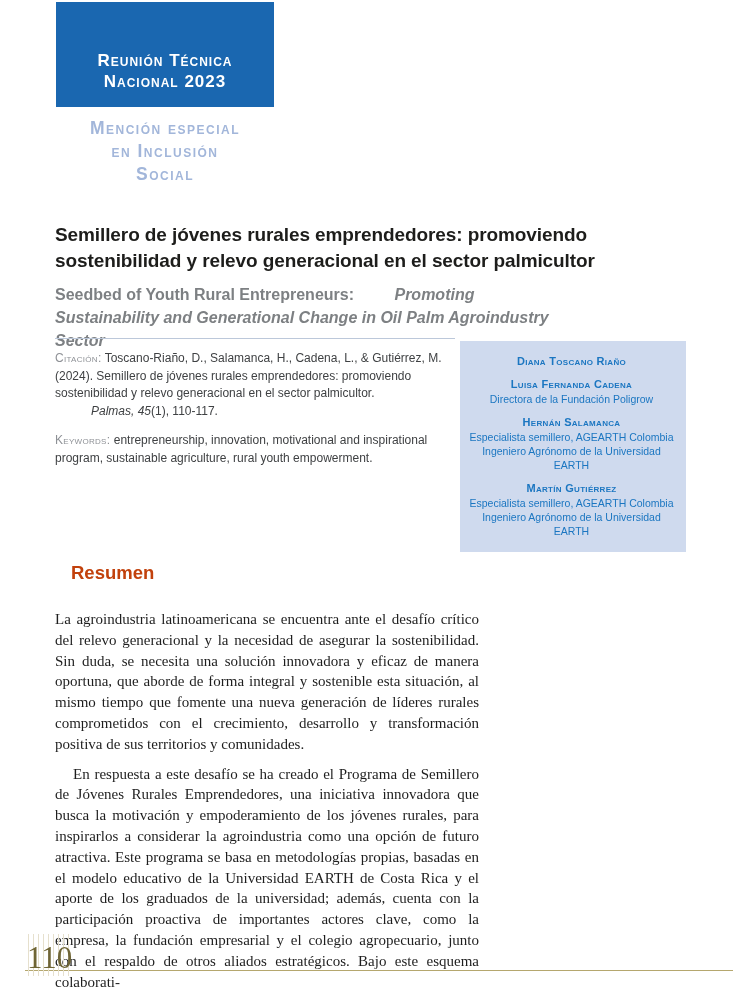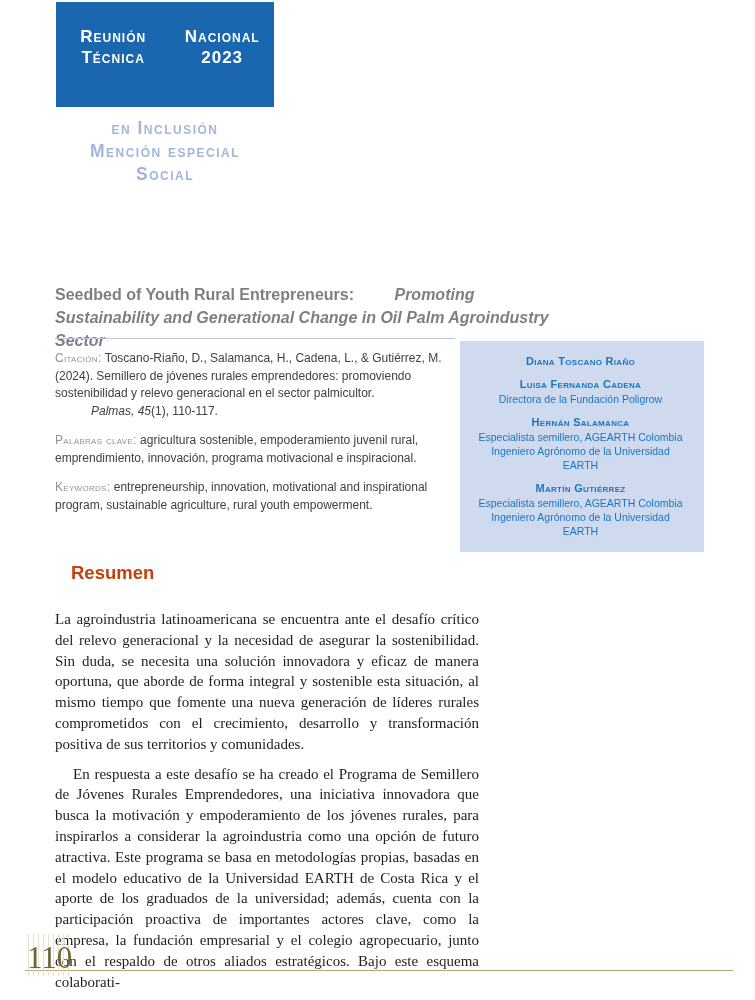--- a/index.html
+++ b/index.html
@@ -5,21 +5,21 @@
   html,body{margin:0;padding:0;background:#e9e9e9;}
   .page{
     position:relative;width:755px;height:1000px;background:#ffffff;
     margin:0 auto;overflow:hidden;
     font-family:"Liberation Sans",sans-serif;
   }
   
   .award-banner{
     position:absolute;left:56px;top:2px;width:218px;height:105px;
     background:#1a67b0;color:#ffffff;
-    display:flex;flex-direction:row;justify-content:flex-end;align-items:center;
+    display:flex;flex-direction:column;justify-content:flex-end;align-items:center;
     padding-bottom:15px;box-sizing:border-box;
     font-weight:bold;font-variant:small-caps;font-size:17px;line-height:21px;
     letter-spacing:1px;text-align:center;
   }
   
   .mention{
     position:absolute;left:56px;top:117px;width:218px;
     color:#a2b6da;font-weight:bold;font-variant:small-caps;
     font-size:17.5px;line-height:23px;letter-spacing:1.5px;text-align:center;
   }
@@ -42,21 +42,21 @@
   .meta-column{
     position:absolute;left:55px;top:350px;width:402px;
     font-size:12px;line-height:17.5px;color:#3f4143;
   }
   .meta{margin:0 0 12px 0;}
   .meta-label{
     font-variant:small-caps;color:#8e9196;letter-spacing:0.3px;
   }
   
   .authors-box{
-    position:absolute;left:460px;top:341px;width:244px;
+    position:absolute;left:460px;top:341px;width:226px;
     background:#cfdaee;color:#1b76c1;text-align:center;
     padding:13px 9px 14px 6px;box-sizing:border-box;
     font-size:10.5px;line-height:14px;
   }
   .author{margin-bottom:9px;}
   .author:last-child{margin-bottom:0;}
   .author-name{
     font-weight:bold;font-variant:small-caps;font-size:11px;
     letter-spacing:0.3px;margin-bottom:1px;
   }
@@ -97,33 +97,33 @@
 <body>
 
 <div class="page">
 
   <div class="award-banner">
     <div>Reunión Técnica</div>
     <div>Nacional 2023</div>
   </div>
 
   <div class="mention">
+    <div>Mención especial</div>
     <div>en Inclusión</div>
-    <div>Mención especial</div>
     <div>Social</div>
   </div>
 
+  <h1 class="title-es">Semillero de jóvenes rurales emprendedores: promoviendo sostenibilidad y relevo generacional en el sector palmicultor</h1>
 
   <h2 class="title-en"><span>Seedbed of Youth Rural Entrepreneurs: </span><span class="italic">Promoting Sustainability and Generational Change in Oil Palm Agroindustry Sector</span></h2>
 
   <div class="divider"></div>
 
   <div class="meta-column">
     <p class="meta"><span class="meta-label">Citación:</span><span> Toscano-Riaño, D., Salamanca, H., Cadena, L., &amp; Gutiérrez, M. (2024). Semillero de jóvenes rurales emprendedores: promoviendo sostenibilidad y relevo generacional en el sector palmicultor. </span><span class="italic">Palmas, 45</span><span>(1), 110-117.</span></p>
-    <p class="meta"><span class="meta-label">Palabras clave:</span><span> agricultura sostenible, empoderamiento juvenil rural, emprendimiento, innovación, programa motivacional e inspiracional.</span></p>
     <p class="meta"><span class="meta-label">Keywords:</span><span> entrepreneurship, innovation, motivational and inspirational program, sustainable agriculture, rural youth empowerment.</span></p>
   </div>
 
   <aside class="authors-box">
     <div class="author">
       <div class="author-name">Diana Toscano Riaño</div>
     </div>
     <div class="author">
       <div class="author-name">Luisa Fernanda Cadena</div>
       <div class="author-detail">Directora de la Fundación Poligrow</div>

